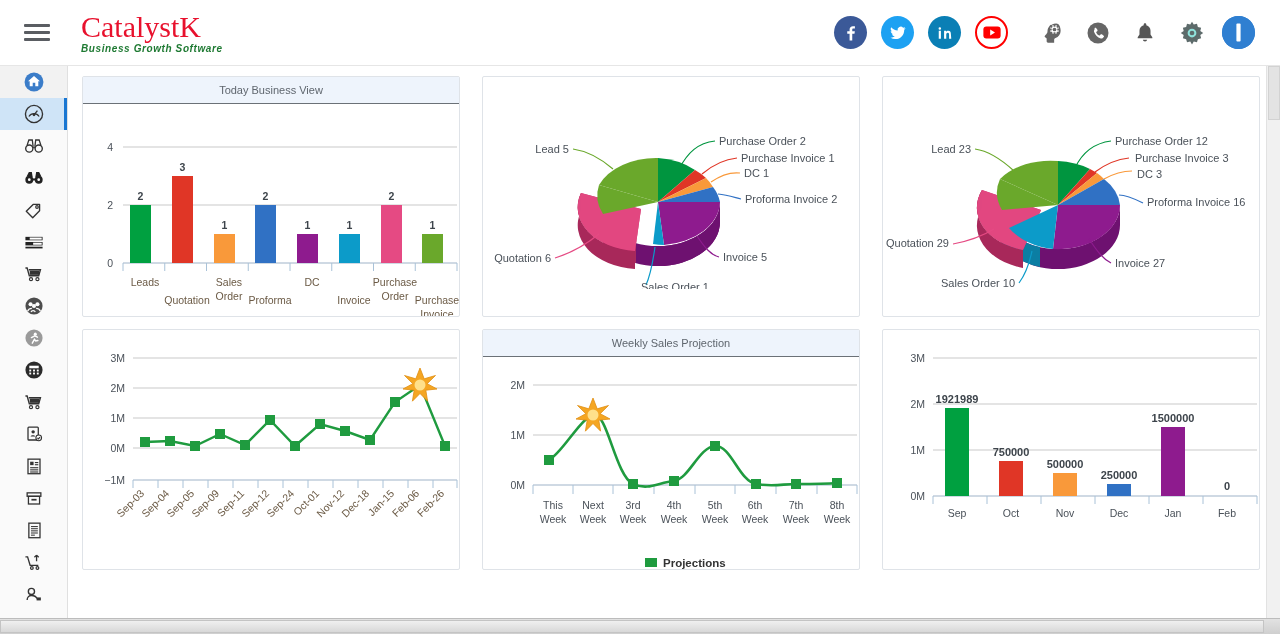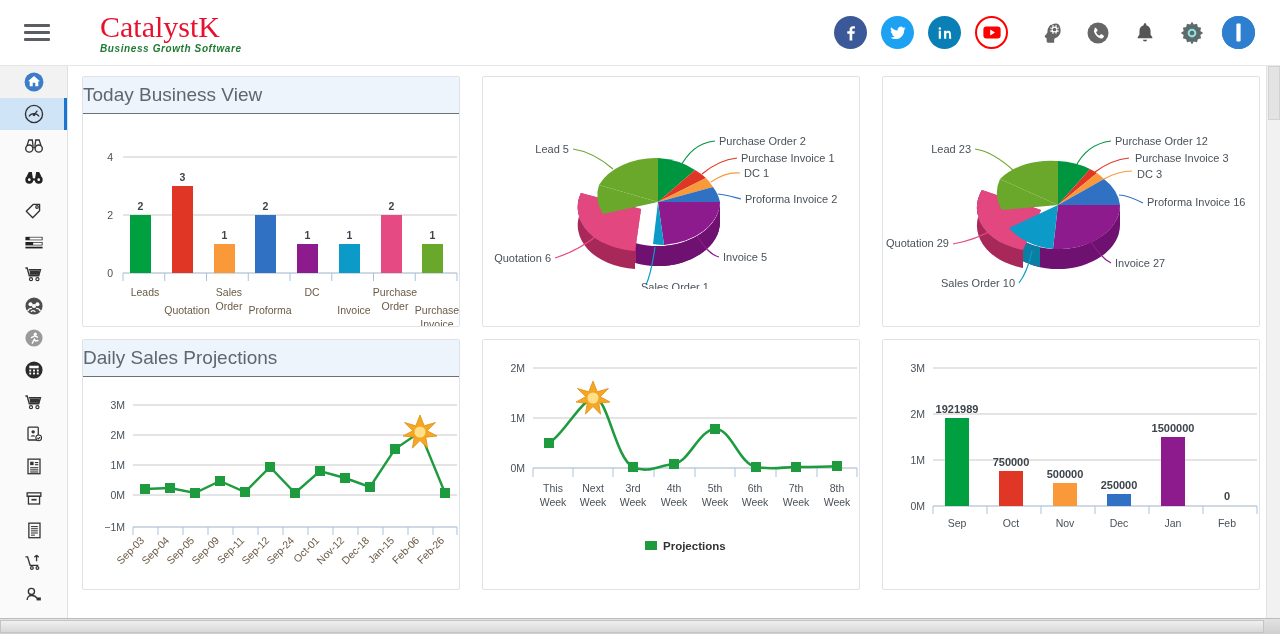--- a/index.html
+++ b/index.html
@@ -11,21 +11,21 @@
     color: #333;
   }
   
   .topbar {
     position: absolute; top: 0; left: 0; width: 1280px; height: 66px;
     background: #ffffff; display: flex; align-items: center;
     border-bottom: 1px solid #e6e6e6;
   }
   .hamburger { width: 26px; margin-left: 24px; cursor: pointer; }
   .hamburger span { display: block; height: 3px; background: #5a5d62; margin: 4px 0; border-radius: 1px; }
-  .brand { margin-left: 50px; line-height: 1; }
+  .brand { margin-left: 31px; line-height: 1; }
   .brand-title {
     font-family: "Liberation Serif", serif;
     font-size: 30px; color: #e8112d; letter-spacing: 0px;
   }
   .brand-sub {
     font-family: "Liberation Sans", sans-serif;
     font-size: 10px; font-weight: bold; font-style: italic;
     color: #1f7a33; letter-spacing: 0.6px; margin-top: 2px;
   }
   .top-icons { margin-left: auto; margin-right: 25px; display: flex; align-items: center; gap: 14px; }
@@ -66,21 +66,21 @@
     font-size: 15px; color: #2a7ac4; padding: 0 14px 12px 14px; margin-left: 6px;
     border-bottom: 3px solid #1565c0; cursor: pointer;
   }
   .content { padding: 10px 14px 0 14px; }
   .row { display: flex; gap: 22px; margin-bottom: 12px; }
   .card {
     flex: 1; background: #ffffff; border: 1px solid #dfe3e8; border-radius: 2px;
   }
   .card-head {
     background: #eef4fc; border-bottom: 1px solid #6b7177;
-    font-size: 19px; color: #5f666e;
+    text-align: center; font-size: 11px; color: #5f666e;
     padding: 7px 0 7px 0;
   }
   .card-body { height: 212px; position: relative; overflow: hidden; }
   .card-body.tall { height: 212px; }
   svg.plot { display: block; }
   .axis-lbl { font-size: 10.5px; fill: #4a5159; font-family: "Liberation Sans", sans-serif; }
   .val-lbl { font-size: 10.5px; fill: #3d444b; font-family: "Liberation Sans", sans-serif; font-weight: 600;}
   .cat-lbl { font-size: 10.5px; fill: #6b5a45; font-family: "Liberation Sans", sans-serif; }
   .pie-lbl { font-size: 11px; fill: #4a5159; font-family: "Liberation Sans", sans-serif; }
   .grid { stroke: #c9c9c9; stroke-width: 1; }
@@ -534,21 +534,20 @@
             <text class="pie-lbl" x="66" y="170" text-anchor="end">Quotation 29</text>
             <text class="pie-lbl" x="88" y="76" text-anchor="end">Lead 23</text>
           </svg>
         </div>
       </div>
     </div>
 
     <div class="row">
 
       <div class="card">
-        <div class="card-head">Daily Sales Projections</div>
         <div class="card-body tall">
           <svg class="plot" width="376" height="212" viewBox="0 0 376 212">
 
             <line class="grid" x1="50" y1="28" x2="374" y2="28"></line>
             <line class="grid" x1="50" y1="58" x2="374" y2="58"></line>
             <line class="grid" x1="50" y1="88" x2="374" y2="88"></line>
             <line class="grid" x1="50" y1="118" x2="374" y2="118"></line>
             <line class="axisline" x1="50" y1="150" x2="374" y2="150"></line>
             <text class="axis-lbl" x="42" y="32" text-anchor="end">3M</text>
             <text class="axis-lbl" x="42" y="62" text-anchor="end">2M</text>
@@ -607,20 +606,21 @@
               <text transform="translate(287,164) rotate(-45)" text-anchor="end">Dec-18</text>
               <text transform="translate(312,164) rotate(-45)" text-anchor="end">Jan-15</text>
               <text transform="translate(337,164) rotate(-45)" text-anchor="end">Feb-06</text>
               <text transform="translate(362,164) rotate(-45)" text-anchor="end">Feb-26</text>
             </g>
           </svg>
         </div>
       </div>
 
       <div class="card">
+        <div class="card-head">Weekly Sales Projection</div>
         <div class="card-body tall">
           <svg class="plot" width="376" height="212" viewBox="0 0 376 212">
 
             <line class="grid" x1="50" y1="28" x2="374" y2="28"></line>
             <line class="grid" x1="50" y1="78" x2="374" y2="78"></line>
             <line class="axisline" x1="50" y1="128" x2="374" y2="128"></line>
             <text class="axis-lbl" x="42" y="32" text-anchor="end">2M</text>
             <text class="axis-lbl" x="42" y="82" text-anchor="end">1M</text>
             <text class="axis-lbl" x="42" y="132" text-anchor="end">0M</text>
             <g stroke="#a9c2d8" stroke-width="1">

